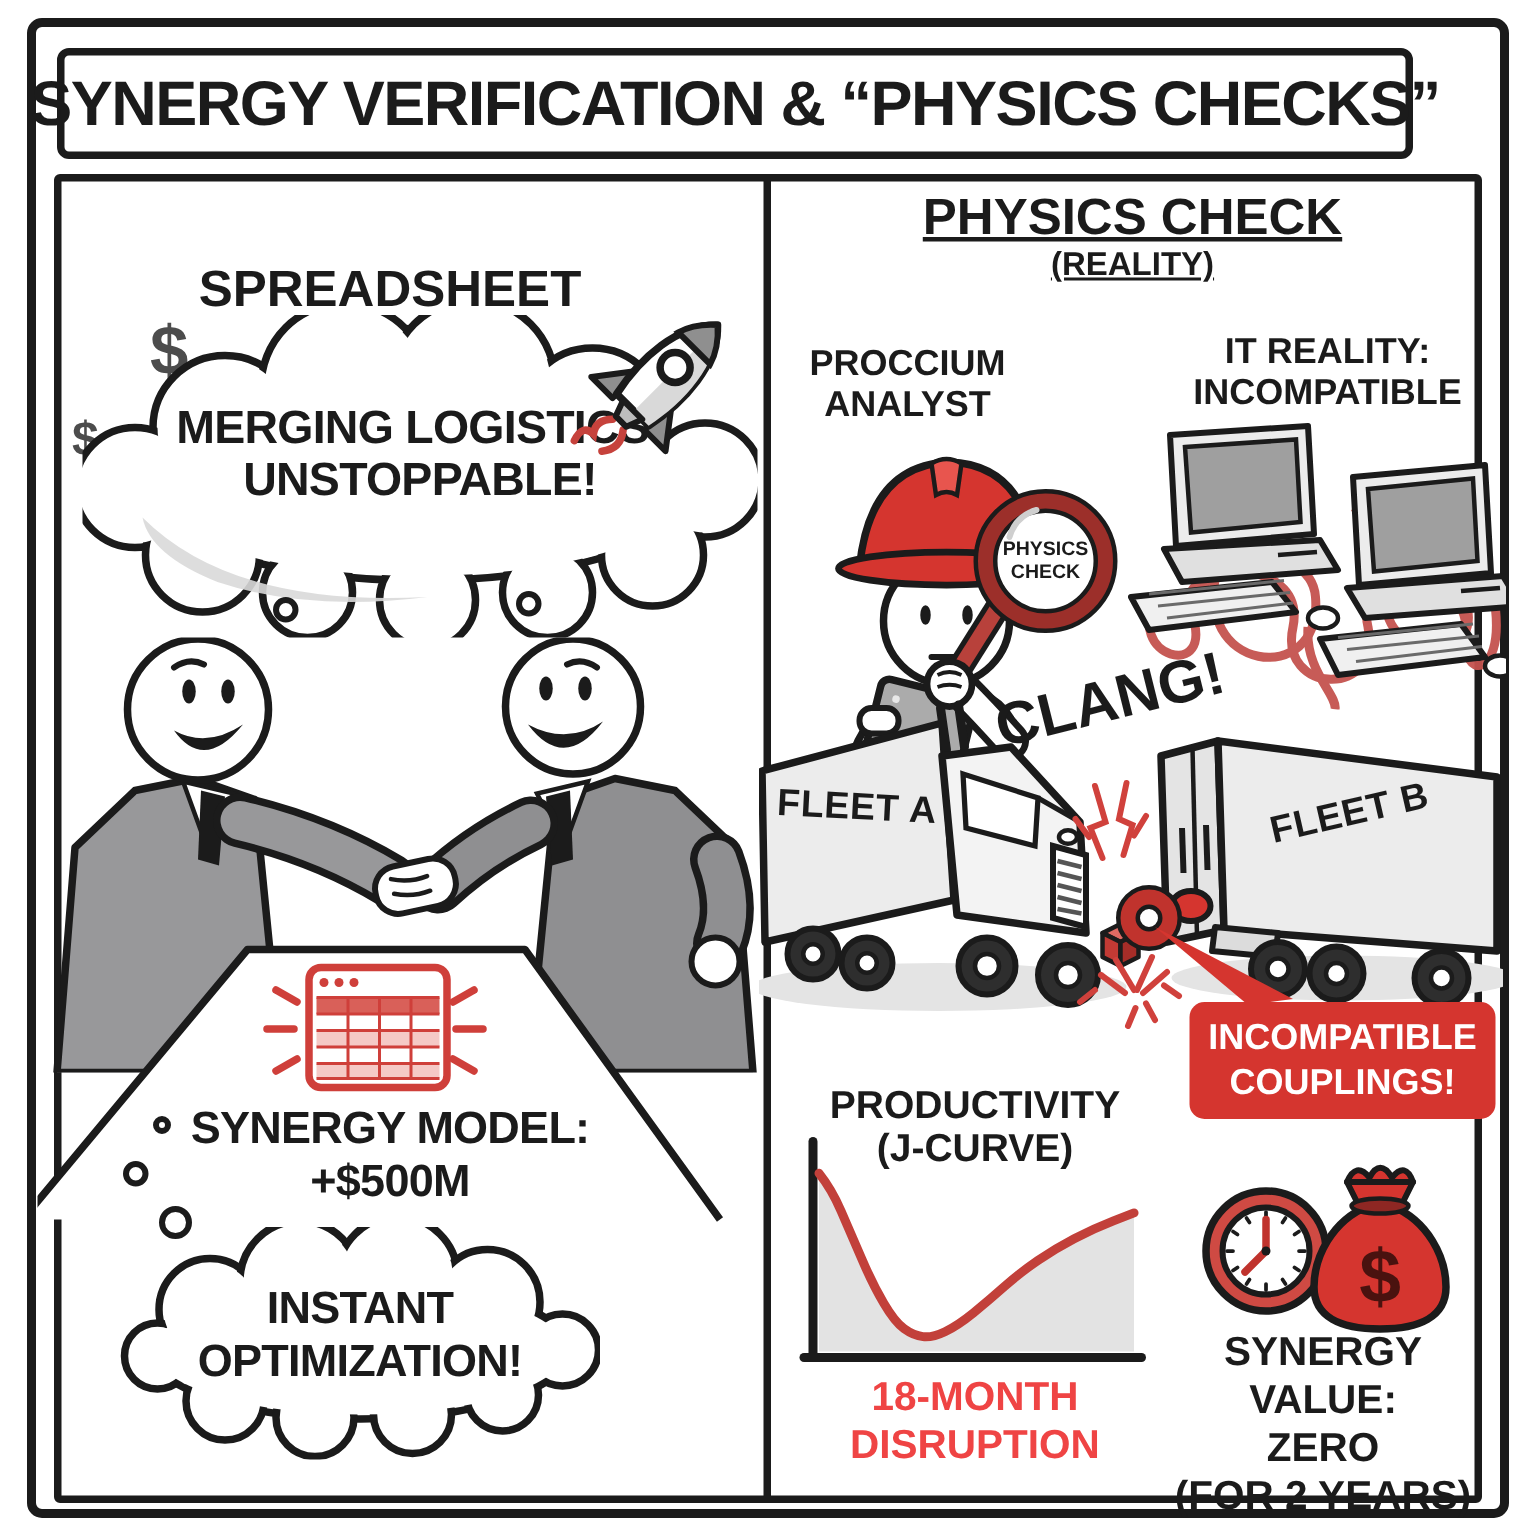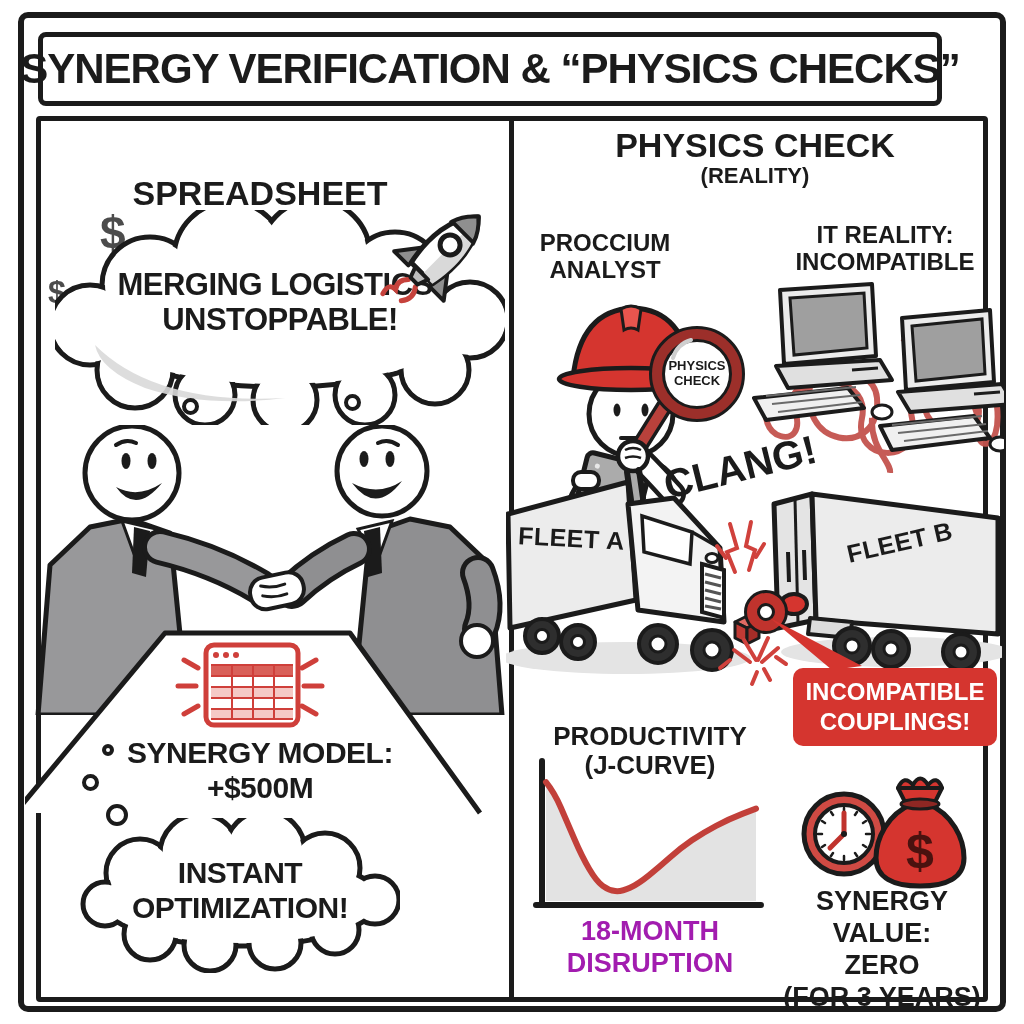--- a/index.html
+++ b/index.html
@@ -14,21 +14,21 @@
   .panel-h2{font-size:22px;font-weight:bold;line-height:1.1;}
   .cloud-text{font-size:31px;font-weight:bold;line-height:1.12;letter-spacing:-0.5px;}
   .label-24{font-size:24px;font-weight:bold;line-height:1.12;}
   .dollar{font-weight:bold;color:#4c4c4c;line-height:1;}
   .bubble{border:4px solid #1b1b1b;border-radius:50%;background:#fff;box-sizing:border-box;}
   .big30{font-size:30px;font-weight:bold;line-height:1.15;letter-spacing:-0.5px;}
   .clang{font-size:40px;font-weight:bold;letter-spacing:0px;transform:rotate(-14deg);}
   .fleet{font-size:25px;font-weight:bold;letter-spacing:0.5px;}
   .redbox{background:#d5352f;border-radius:10px;color:#fff;font-size:24px;font-weight:bold;
           line-height:1.25;display:flex;flex-direction:column;justify-content:center;}
-  .red-text{color:#a21caf;}
+  .red-text{color:#ef4444;}
   .chart-title{font-size:26px;font-weight:bold;line-height:1.12;}
   .val-text{font-size:27px;font-weight:bold;line-height:1.18;}
 </style>
 </head>
 <body>
 
 <div class="stage">
 
   <div class="abs frame" style="left:18px;top:12px;width:988px;height:1000px;"></div>
 
@@ -213,21 +213,21 @@
         <circle cx="130" cy="127" r="23"></circle>
       <circle cx="195" cy="125" r="23"></circle>
         <circle cx="255" cy="112" r="21"></circle>
     </g>
   </svg>
   <div class="abs ctr big30" style="left:100px;top:856px;width:280px;">
     <div>INSTANT</div>
     <div>OPTIMIZATION!</div>
   </div>
 
-  <div class="abs ctr" style="left:560px;top:128px;width:390px;">
+  <div class="abs ctr" style="left:560px;top:128px;width:390px;text-decoration:underline;">
     <div class="panel-h1">PHYSICS CHECK</div>
     <div class="panel-h2">(REALITY)</div>
   </div>
 
   <div class="abs ctr label-24" style="left:525px;top:230px;width:160px;">
     <div>PROCCIUM</div>
     <div>ANALYST</div>
   </div>
   <div class="abs ctr label-24" style="left:790px;top:222px;width:190px;">
     <div>IT REALITY:</div>
@@ -429,16 +429,16 @@
       <polygon points="114,42 142,42 150,26 106,26" fill="#d5352f" stroke="#1b1b1b" stroke-width="4" stroke-linejoin="round"></polygon>
       <path d="M 120,42 C 96,52 84,76 84,96 C 84,116 102,124 128,124 C 154,124 172,116 172,96 C 172,76 160,52 136,42 Z" fill="#d5352f" stroke="#1b1b1b" stroke-width="5"></path>
       <ellipse cx="128" cy="42" rx="19" ry="5" fill="#8e2723" stroke="#1b1b1b" stroke-width="3"></ellipse>
       <text x="128" y="106" text-anchor="middle" font-size="50" font-weight="bold" fill="#4a120f">$</text>
     </g>
   </svg>
 
   <div class="abs ctr val-text" style="left:772px;top:886px;width:220px;">
     <div>SYNERGY VALUE:</div>
     <div>ZERO</div>
-    <div>(FOR 3 YEARS)</div>
+    <div>(FOR 2 YEARS)</div>
   </div>
 
 </div>
 
 </body></html>

